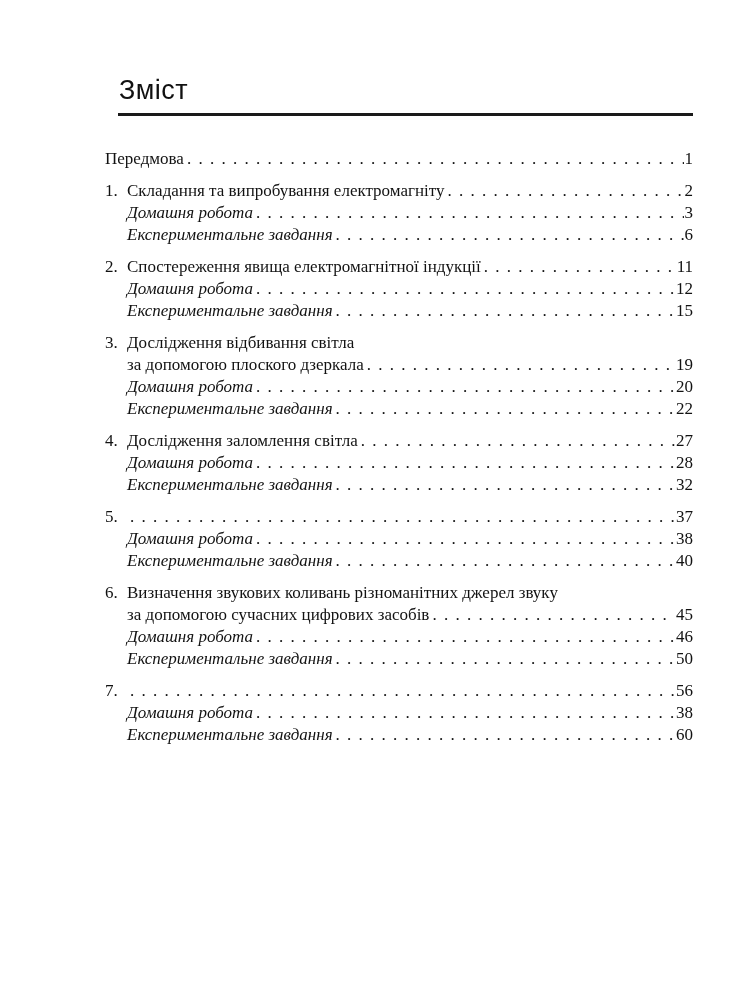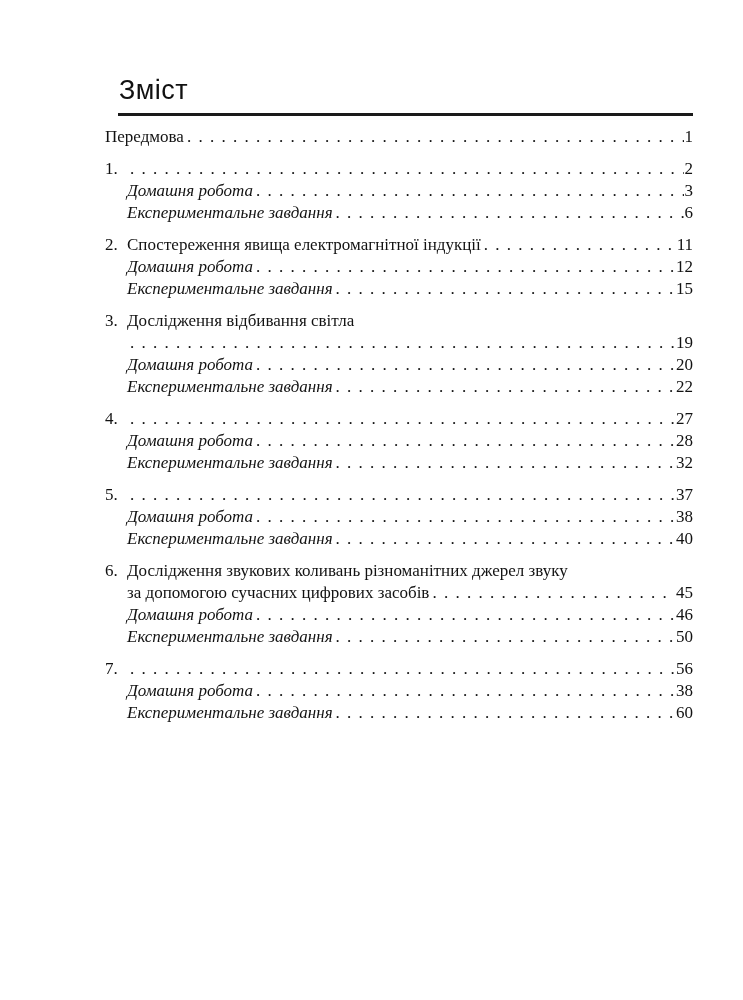--- a/index.html
+++ b/index.html
@@ -29,21 +29,21 @@
     margin: 0 0 0 14px;
     line-height: 1.1;
   }
   .title-rule {
     margin-left: 13px;
     margin-top: 7px;
     border-bottom: 3px solid #1a1a1a;
     height: 0;
   }
   .toc {
-    margin-top: 10px;
+    margin-top: 32px;
     font-size: 17px;
     line-height: 22px;
   }
   .toc-group { margin-bottom: 10px; }
   .row {
     display: flex;
     align-items: baseline;
     white-space: nowrap;
   }
   .num {
@@ -99,20 +99,21 @@
         <div class="row">
           <span class="entry-text">Передмова</span>
           <span class="leader"></span>
           <span class="pg">1</span>
         </div>
       </div>
 
       <div class="toc-group">
         <div class="row">
           <span class="num">1.</span>
+          <span class="entry-text">Складання та випробування електромагніту</span>
           <span class="leader"></span>
           <span class="pg">2</span>
         </div>
         <div class="row sub indent">
           <span class="entry-text">Домашня робота</span>
           <span class="leader"></span>
           <span class="pg">3</span>
         </div>
         <div class="row sub indent">
           <span class="entry-text">Експериментальне завдання</span>
@@ -139,38 +140,40 @@
           <span class="pg">15</span>
         </div>
       </div>
 
       <div class="toc-group">
         <div class="row">
           <span class="num">3.</span>
           <span class="entry-text">Дослідження відбивання світла</span>
         </div>
         <div class="row indent">
+          <span class="entry-text">за допомогою плоского дзеркала</span>
           <span class="leader"></span>
           <span class="pg">19</span>
         </div>
         <div class="row sub indent">
           <span class="entry-text">Домашня робота</span>
           <span class="leader"></span>
           <span class="pg">20</span>
         </div>
         <div class="row sub indent">
           <span class="entry-text">Експериментальне завдання</span>
           <span class="leader"></span>
           <span class="pg">22</span>
         </div>
       </div>
 
       <div class="toc-group">
         <div class="row">
           <span class="num">4.</span>
+          <span class="entry-text">Дослідження заломлення світла</span>
           <span class="leader"></span>
           <span class="pg">27</span>
         </div>
         <div class="row sub indent">
           <span class="entry-text">Домашня робота</span>
           <span class="leader"></span>
           <span class="pg">28</span>
         </div>
         <div class="row sub indent">
           <span class="entry-text">Експериментальне завдання</span>
@@ -193,21 +196,21 @@
         <div class="row sub indent">
           <span class="entry-text">Експериментальне завдання</span>
           <span class="leader"></span>
           <span class="pg">40</span>
         </div>
       </div>
 
       <div class="toc-group">
         <div class="row">
           <span class="num">6.</span>
-          <span class="entry-text">Дослідження звукових коливань різноманітних джерел звуку</span>
+          <span class="entry-text">Визначення звукових коливань різноманітних джерел звуку</span>
         </div>
         <div class="row indent">
           <span class="entry-text">за допомогою сучасних цифрових засобів</span>
           <span class="leader"></span>
           <span class="pg">45</span>
         </div>
         <div class="row sub indent">
           <span class="entry-text">Домашня робота</span>
           <span class="leader"></span>
           <span class="pg">46</span>

